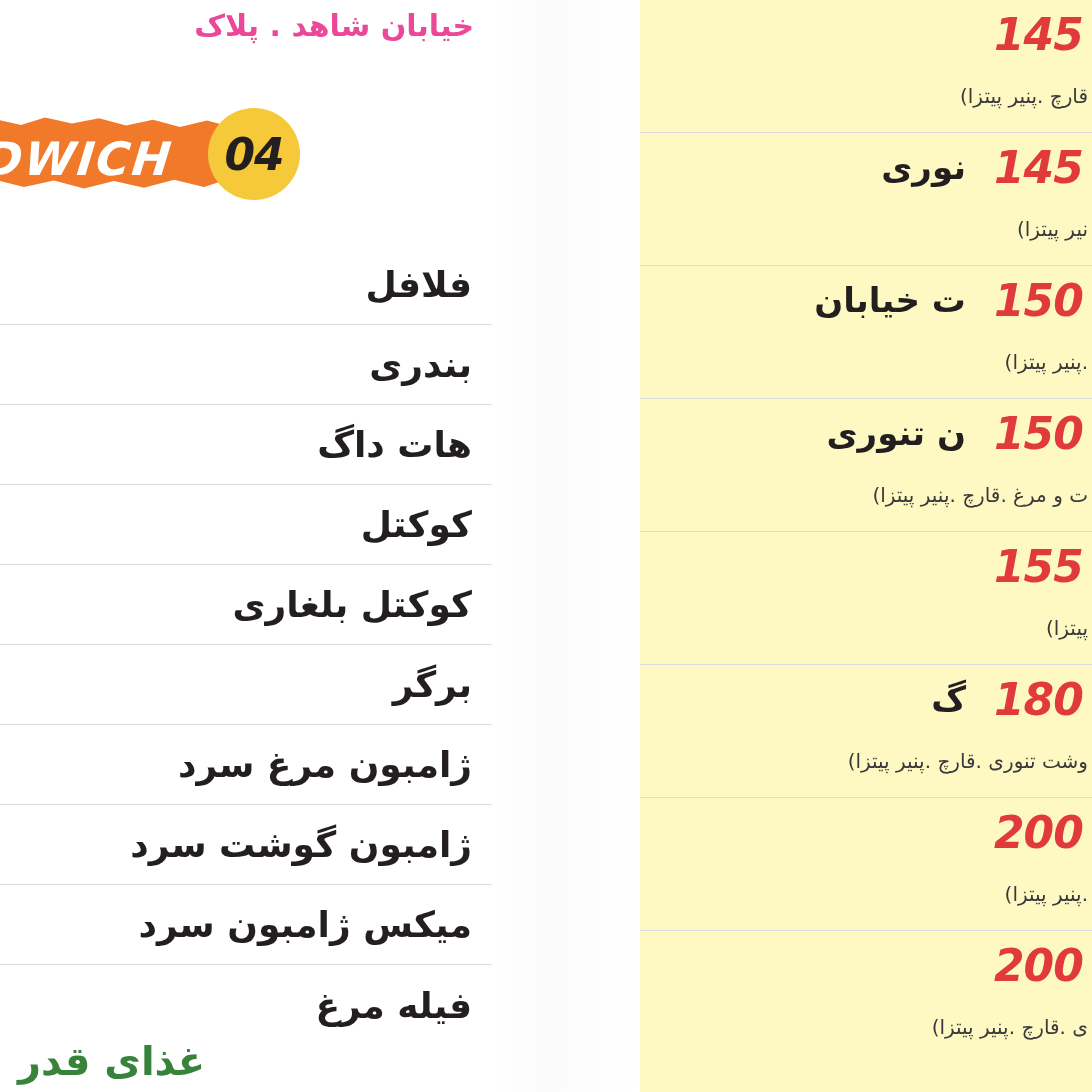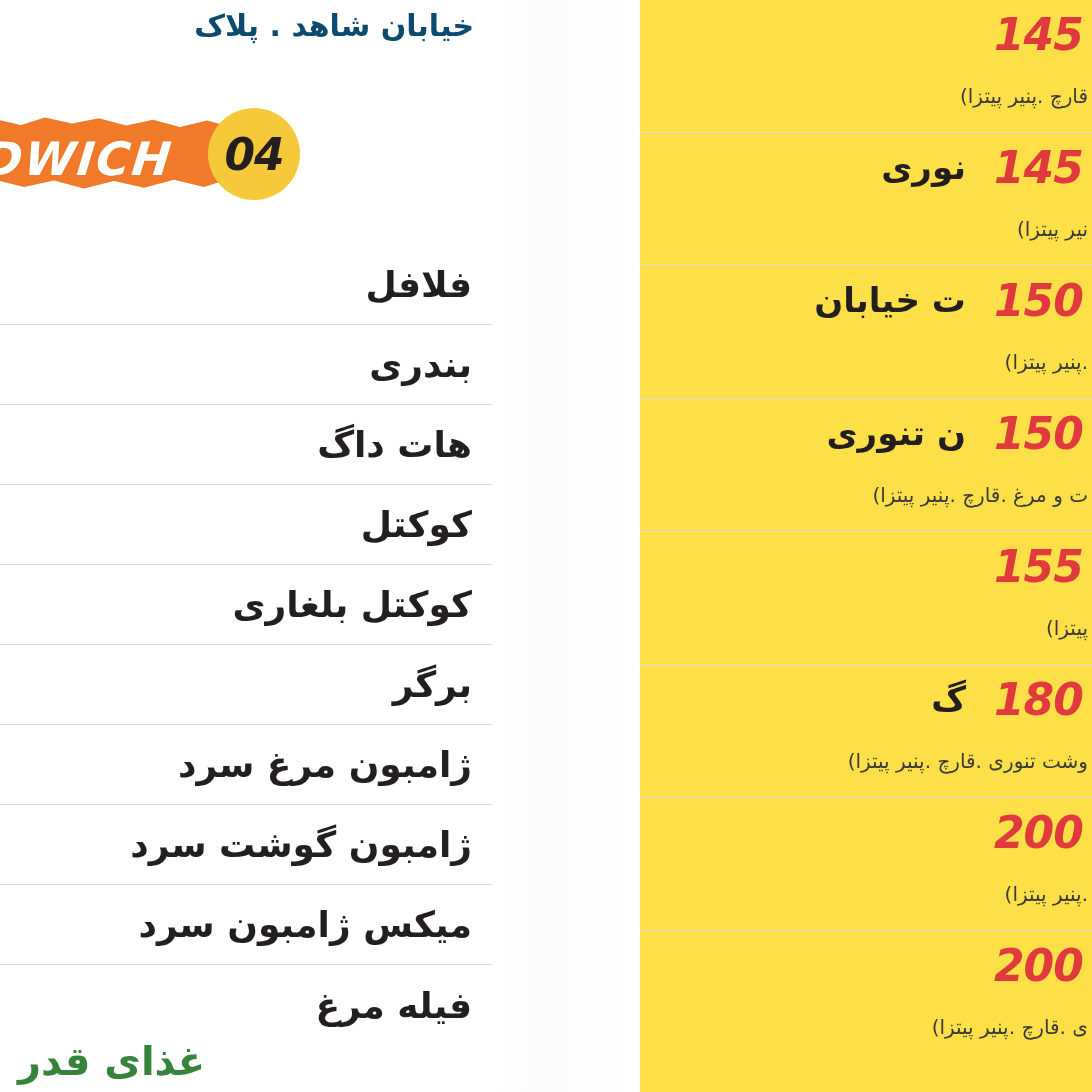--- a/index.html
+++ b/index.html
@@ -34,21 +34,21 @@
     background: #ffffff;
     overflow: hidden;
   }
   
   .page-right {
     position: absolute;
     top: 0;
     left: 640px;
     width: 452px;
     height: 1092px;
-    background: #fde047;
+    background: #fef9c3;
     overflow: hidden;
   }
 
   
   .gutter {
     position: absolute;
     top: 0;
     left: 492px;
     width: 148px;
     height: 1092px;
@@ -57,21 +57,21 @@
 
   
   .address {
     position: absolute;
     top: 8px;
     right: 18px;
     left: 0;
     text-align: right;
     font-size: 30px;
     font-weight: bold;
-    color: #0c4a6e;
+    color: #ec4899;
     letter-spacing: 0px;
     direction: rtl;
     white-space: nowrap;
   }
 
   
   .banner {
     position: absolute;
     top: 108px;
     right: 0;

